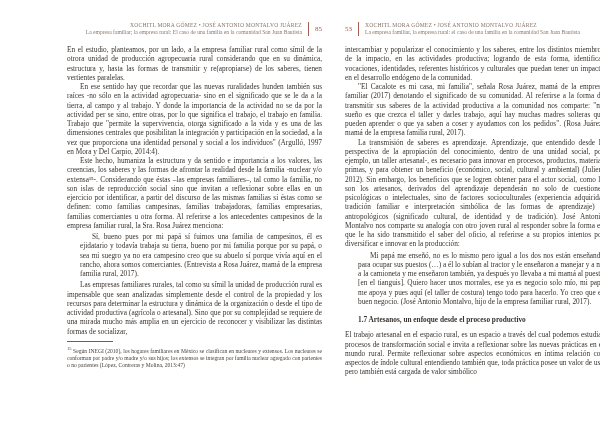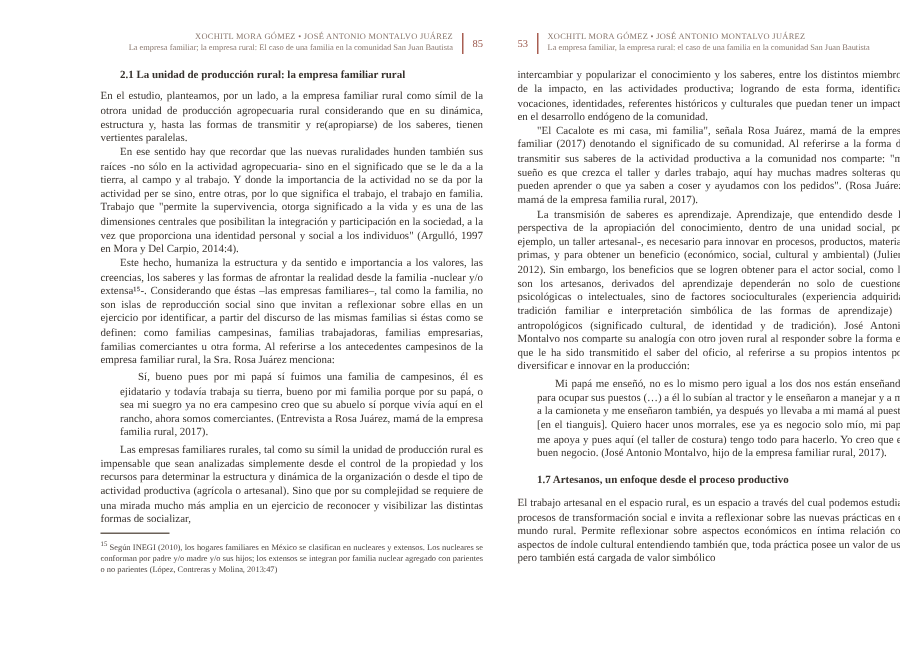--- a/index.html
+++ b/index.html
@@ -63,21 +63,20 @@
       <div class="rh-textblock">
         <div class="rh-authors">XOCHITL MORA GÓMEZ • JOSÉ ANTONIO MONTALVO JUÁREZ</div>
         <div class="rh-subtitle">La empresa familiar; la empresa rural: El caso de una familia en la comunidad San Juan Bautista</div>
       </div>
       <div class="rh-bar"></div>
       <div class="rh-pagenum">85</div>
     </div>
 
     <div class="body-col">
       <div class="heading">
-        <div class="h-l1">2.1 La unidad de producción rural: la empresa familiar rural</div>
       </div>
       <p class="para no-indent">En el estudio, planteamos, por un lado, a la empresa familiar rural como símil de la otrora unidad de producción agropecuaria rural considerando que en su dinámica, estructura y, hasta las formas de transmitir y re(apropiarse) de los saberes, tienen vertientes paralelas.</p>
       <p class="para">En ese sentido hay que recordar que las nuevas ruralidades hunden también sus raíces -no sólo en la actividad agropecuaria- sino en el significado que se le da a la tierra, al campo y al trabajo. Y donde la importancia de la actividad no se da por la actividad per se sino, entre otras, por lo que significa el trabajo, el trabajo en familia. Trabajo que "permite la supervivencia, otorga significado a la vida y es una de las dimensiones centrales que posibilitan la integración y participación en la sociedad, a la vez que proporciona una identidad personal y social a los individuos" (Argulló, 1997 en Mora y Del Carpio, 2014:4).</p>
       <p class="para">Este hecho, humaniza la estructura y da sentido e importancia a los valores, las creencias, los saberes y las formas de afrontar la realidad desde la familia -nuclear y/o extensa¹⁵-. Considerando que éstas –las empresas familiares–, tal como la familia, no son islas de reproducción social sino que invitan a reflexionar sobre ellas en un ejercicio por identificar, a partir del discurso de las mismas familias si éstas como se definen: como familias campesinas, familias trabajadoras, familias empresarias, familias comerciantes u otra forma. Al referirse a los antecedentes campesinos de la empresa familiar rural, la Sra. Rosa Juárez menciona:</p>
       <p class="quote">Sí, bueno pues por mi papá sí fuimos una familia de campesinos, él es ejidatario y todavía trabaja su tierra, bueno por mi familia porque por su papá, o sea mi suegro ya no era campesino creo que su abuelo sí porque vivía aquí en el rancho, ahora somos comerciantes. (Entrevista a Rosa Juárez, mamá de la empresa familia rural, 2017).</p>
       <p class="para">Las empresas familiares rurales, tal como su símil la unidad de producción rural es impensable que sean analizadas simplemente desde el control de la propiedad y los recursos para determinar la estructura y dinámica de la organización o desde el tipo de actividad productiva (agrícola o artesanal). Sino que por su complejidad se requiere de una mirada mucho más amplia en un ejercicio de reconocer y visibilizar las distintas formas de socializar,</p>
       <div class="footnote-rule"></div>
       <p class="footnote"><sup>15</sup><span> Según INEGI (2010), los hogares familiares en México se clasifican en nucleares y extensos. Los nucleares se conforman por padre y/o madre y/o sus hijos; los extensos se integran por familia nuclear agregado con parientes o no parientes (López, Contreras y Molina, 2013:47)</span></p>
     </div>
   </div>

